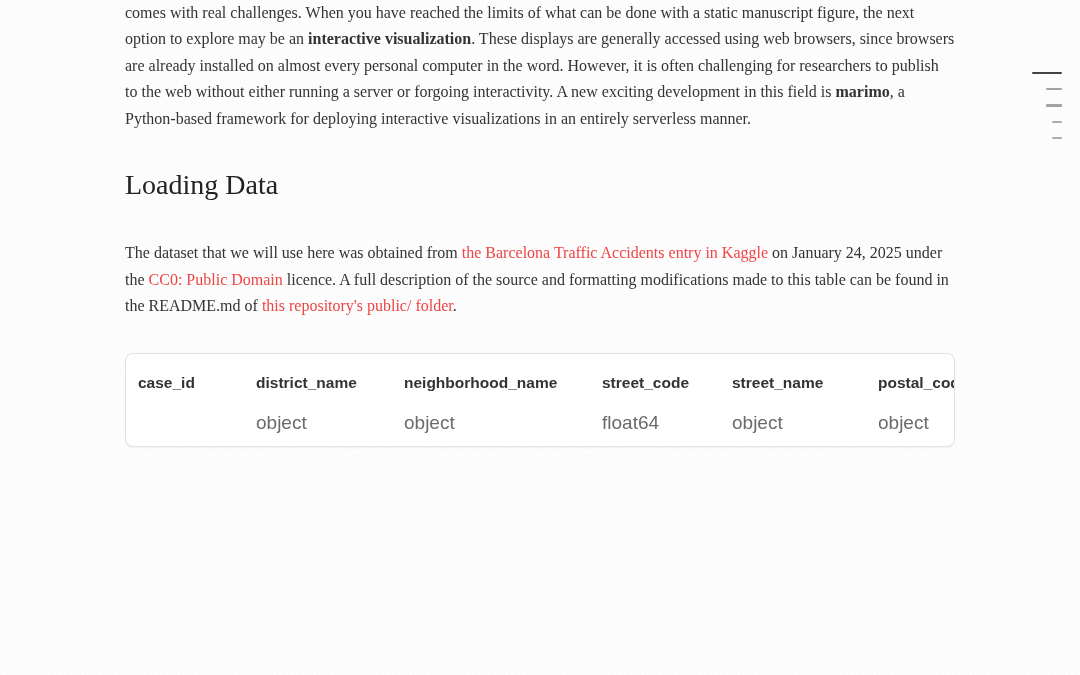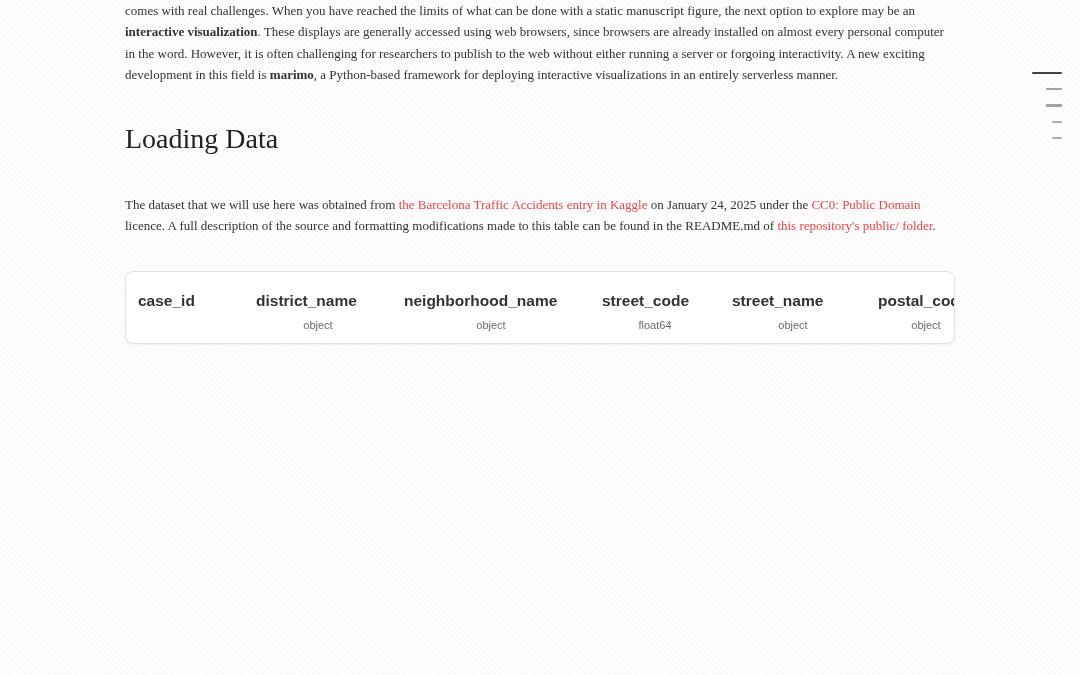--- a/index.html
+++ b/index.html
@@ -15,21 +15,21 @@
       color: #2b2b2b;
       line-height: 1.65;
       padding: 0 0 40px 0;
     }
     .container {
       max-width: 870px;
       margin: 0 auto;
       padding: 0 20px;
     }
     p {
-      font-size: 13px;
+      font-size: 16px;
       margin-bottom: 24px;
       color: #333;
     }
     h1.section-heading {
       font-family: Georgia, serif;
       font-size: 28px;
       font-weight: 500;
       margin: 30px 0 32px 0;
       color: #222;
     }
@@ -55,24 +55,23 @@
     .th {
       font-family: -apple-system, BlinkMacSystemFont, 'Segoe UI', Arial, sans-serif;
       font-weight: 600;
       font-size: 15.5px;
       color: #333;
       padding: 4px 12px 0 12px;
     }
     .th .dtype {
       display: block;
       font-weight: 400;
-      font-size: 11px;
+      font-size: 19px;
       color: #6a6a6a;
-      margin-top: 3px;
-      text-align: center;
+      margin-top: 11px;
     }
     .col-caseid { flex: 0 0 118px; }
     .col-district { flex: 0 0 148px; }
     .col-neighborhood { flex: 0 0 198px; }
     .col-streetcode { flex: 0 0 130px; }
     .col-streetname { flex: 0 0 146px; }
     .col-postal { flex: 0 0 120px; }
 
     .toc {
       position: fixed;

